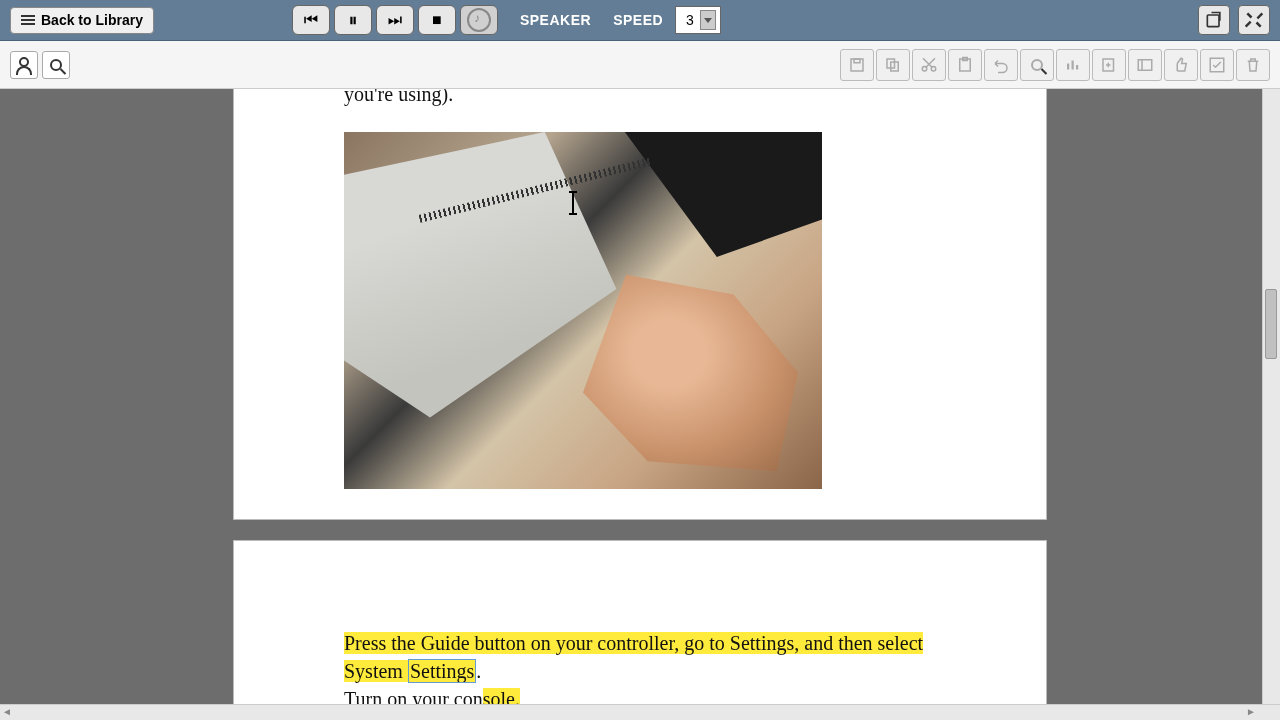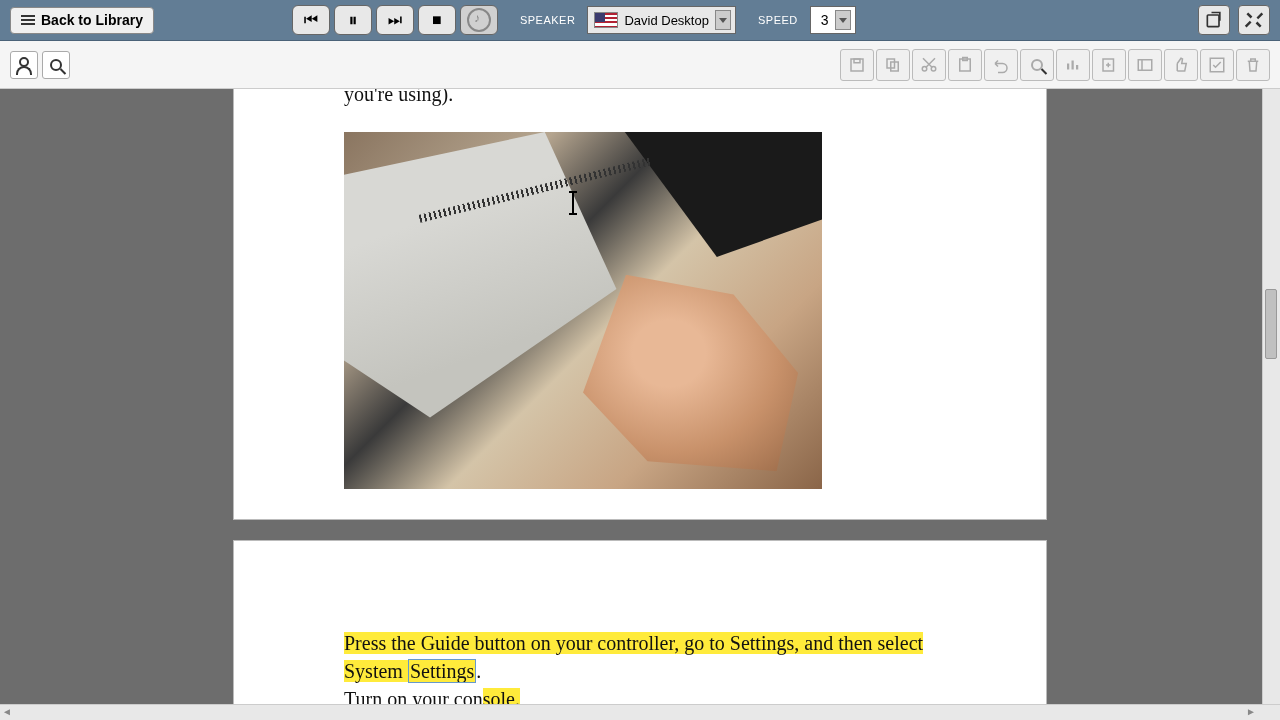--- a/index.html
+++ b/index.html
@@ -5,21 +5,21 @@
 * { margin:0; padding:0; box-sizing:border-box; }
 body { font-family: Arial, sans-serif; background:#fff; width:1280px; height:720px; overflow:hidden; }
 
 .topbar { height:41px; background:#627d95; display:flex; align-items:center; padding:0 10px; gap:8px; border-bottom:1px solid #4a6278; }
 .back-btn { height:27px; background:#f0f0f0; border:1px solid #888; border-radius:4px; display:flex; align-items:center; gap:6px; padding:0 10px; font-size:14px; font-weight:bold; cursor:pointer; }
 .back-btn .bars { display:flex; flex-direction:column; gap:2px; }
 .back-btn .bars span { display:block; width:14px; height:2px; background:#333; }
 
 .playbar { display:flex; gap:4px; margin-left:130px; }
 .pbtn { width:38px; height:30px; border-radius:6px; background:#e8e8e8; border:1px solid #666; display:flex; align-items:center; justify-content:center; cursor:pointer; }
-.lbl { color:#fff; font-size:11px; font-weight:normal; letter-spacing:0.5px; margin-left:14px; align-self:center; }
+.lbl { color:#fff; font-size:14px; font-weight:bold; letter-spacing:0.5px; margin-left:14px; align-self:center; }
 
 .speaker-sel { height:28px; background:#e8e8e8; border:1px solid #666; display:flex; align-items:center; gap:6px; padding:0 4px 0 6px; font-size:13px; margin-left:4px; }
 .speaker-sel .dd, .speed-sel .dd { width:16px; height:20px; background:#ccc; border:1px solid #888; display:flex; align-items:center; justify-content:center; }
 .speed-sel { height:28px; background:#fff; border:1px solid #666; display:flex; align-items:center; gap:6px; padding:0 4px 0 10px; font-size:14px; margin-left:4px; }
 
 .spacer { flex:1; }
 .rbtn { width:32px; height:30px; background:#e8e8e8; border:1px solid #666; border-radius:4px; display:flex; align-items:center; justify-content:center; cursor:pointer; }
 
 .secondbar { height:48px; background:#f5f5f5; border-bottom:1px solid #ccc; display:flex; align-items:center; padding:0 10px; gap:4px; }
 .zbtn { width:28px; height:28px; background:#fff; border:1px solid #aaa; border-radius:3px; display:flex; align-items:center; justify-content:center; cursor:pointer; }
@@ -96,27 +96,20 @@
       </div>
     <div class="pbtn">
         <span class="i-stop"></span>
       </div>
     <div class="pbtn" style="background:#d0d0d0">
         <span class="i-loop"></span>
       </div>
   </div>
 
   <span class="lbl">SPEAKER</span>
-  <div class="speaker-sel">
-    <span class="flag"></span>
-    <span>David Desktop</span>
-    <span class="dd">
-        <span class="tri-down"></span>
-      </span>
-  </div>
 
   <span class="lbl">SPEED</span>
   <div class="speed-sel">
     <span>3</span>
     <span class="dd">
         <span class="tri-down"></span>
       </span>
   </div>
 
   <div class="spacer"></div>

